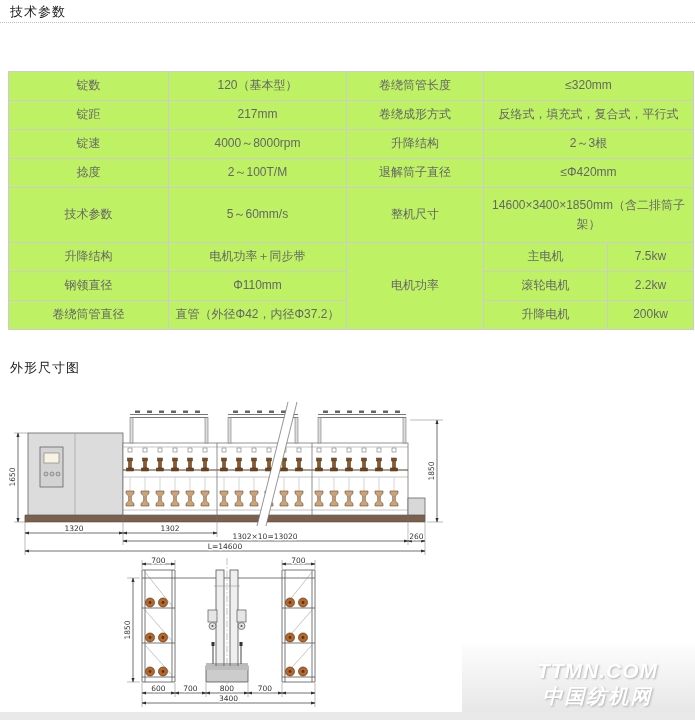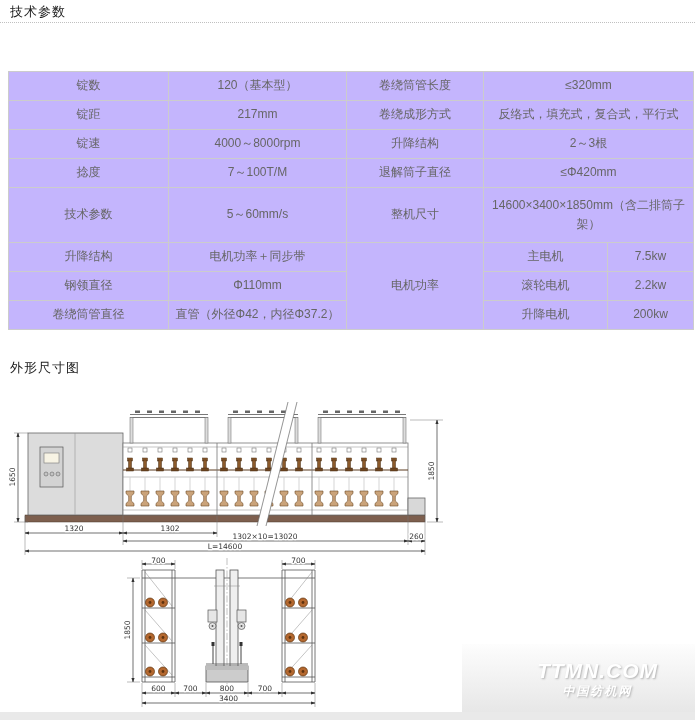--- a/index.html
+++ b/index.html
@@ -11,38 +11,38 @@
   .sec1{top:3px;}
   .sec2{top:359px;}
   .dotline{position:absolute;left:0;top:22px;width:695px;height:0;border-top:1px dotted #c0c0c0;}
   table.spec{
     position:absolute;left:8px;top:71px;width:685px;
     border-collapse:collapse;table-layout:fixed;
     font-size:12px;color:#666;
   }
   table.spec td{
     border:1px solid #ccc;text-align:center;vertical-align:middle;
-    padding:1px 4px;background:#c4b5fd;line-height:1.6;
+    padding:1px 4px;background:#bef264;line-height:1.6;
     overflow:hidden;
   }
   tr.h29{height:29px;}
   tr.h55{height:55px;}
   .bottom-grad{position:absolute;left:0;top:644px;width:695px;height:68px;background:linear-gradient(180deg,#fdfdfd 0%,#e7e7e7 100%);z-index:0;}
   .bottom-strip{position:absolute;left:0;top:712px;width:695px;height:8px;background:#e9e9e9;z-index:0;}
   .image-bg{position:absolute;left:0;top:390px;width:462px;height:322px;background:#fff;z-index:1;}
   .sv1{position:absolute;left:0;top:398px;z-index:2;}
   .sv2{position:absolute;left:110px;top:556px;z-index:2;}
   .watermark{
     position:absolute;left:505px;top:658px;width:185px;text-align:center;z-index:2;
     color:#fff;font-weight:bold;font-style:italic;
     text-shadow:1px 1px 2px rgba(175,175,175,0.95);
     line-height:1.25;
   }
   .watermark .wl1{font-size:21px;letter-spacing:1px;}
-  .watermark .wl2{font-size:12px;letter-spacing:2px;}
+  .watermark .wl2{font-size:20px;letter-spacing:2px;}
   
   .ln{stroke:#555;stroke-width:.8;fill:none;}
   .thin{stroke:#888;stroke-width:.5;fill:none;}
   .ext{stroke:#777;stroke-width:.5;fill:none;}
   .dim{stroke:#333;stroke-width:.7;fill:none;}
   .dl{
     font-size:7.5px;fill:#333;text-anchor:middle;
     font-family:"DejaVu Sans",sans-serif;
     paint-order:stroke;stroke:#fff;stroke-width:2.5px;stroke-linejoin:round;
   }
@@ -75,21 +75,21 @@
       <td colspan="2">反络式，填充式，复合式，平行式</td>
     </tr>
     <tr class="h29">
       <td>锭速</td>
       <td>4000～8000rpm</td>
       <td>升降结构</td>
       <td colspan="2">2～3根</td>
     </tr>
     <tr class="h29">
       <td>捻度</td>
-      <td>7～100T/M</td>
+      <td>2～100T/M</td>
       <td>退解筒子直径</td>
       <td colspan="2">≤Φ420mm</td>
     </tr>
     <tr class="h55">
       <td>技术参数</td>
       <td>5～60mm/s</td>
       <td>整机尺寸</td>
       <td colspan="2">14600×3400×1850mm（含二排筒子架）</td>
     </tr>
     <tr class="h29">

